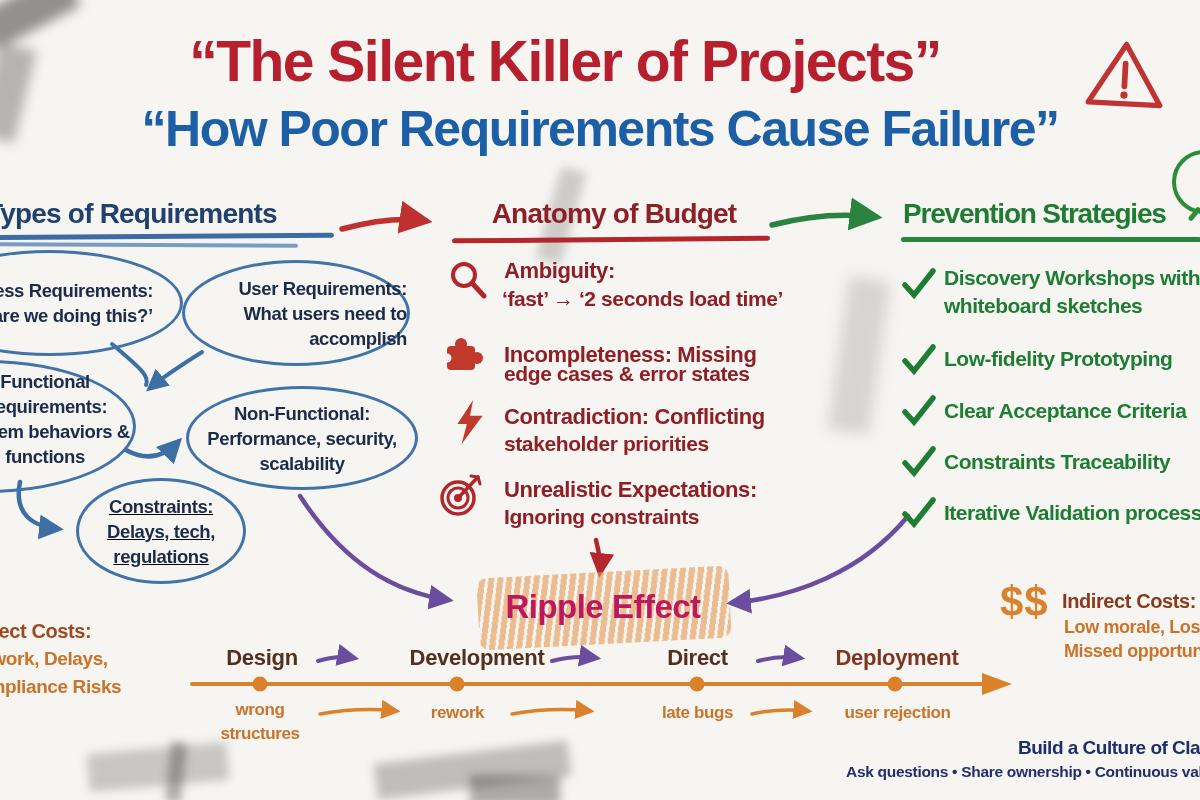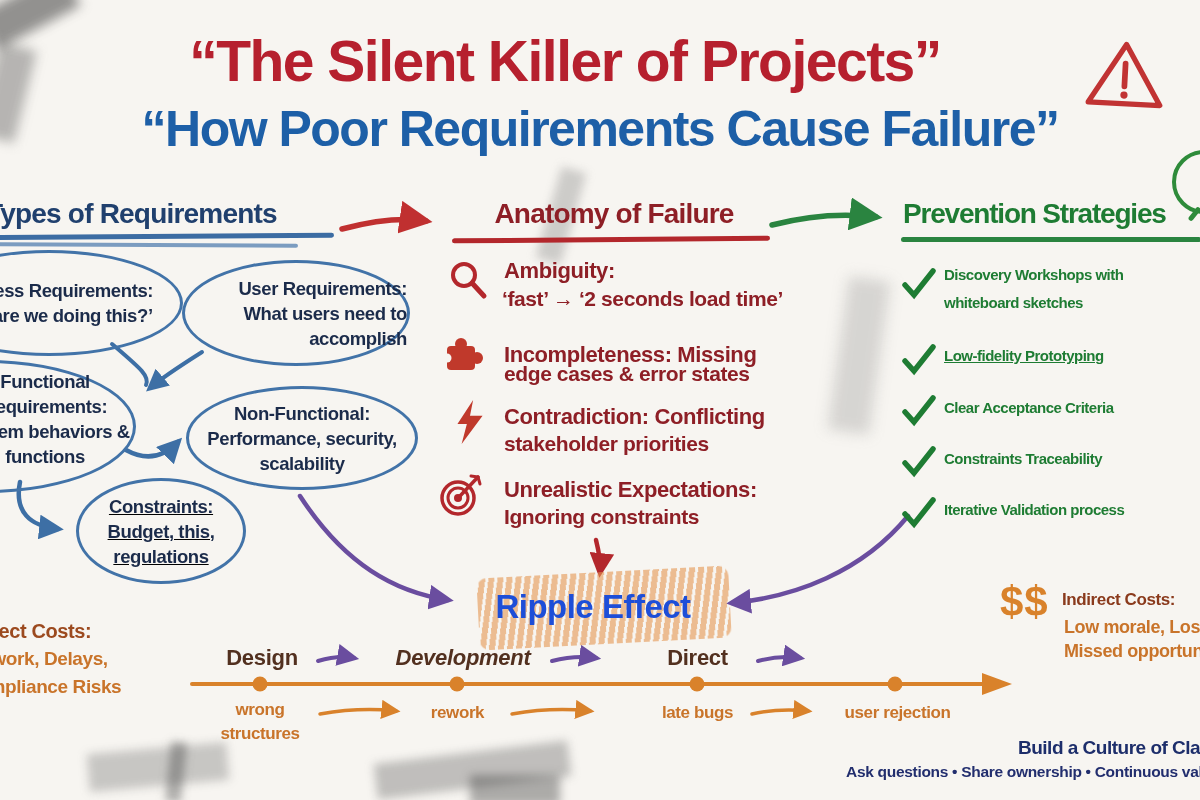--- a/index.html
+++ b/index.html
@@ -11,21 +11,21 @@
   .txt{position:absolute;white-space:nowrap;font-weight:bold;}
   .ctr{text-align:center;}
   .ellipse{position:absolute;border:3.5px solid #4273a8;border-radius:50%;
     display:flex;flex-direction:column;justify-content:center;align-items:center;}
   .bubtext{color:#1b2b4a;font-weight:bold;font-size:18.5px;line-height:25px;letter-spacing:-0.4px;text-align:center;}
   .underline{position:absolute;border-radius:3px;}
   .smudge{position:absolute;pointer-events:none;}
   svg{position:absolute;overflow:visible;}
   .anat-title{color:#8e1f26;font-size:22px;letter-spacing:-0.4px;}
   .anat-desc{color:#8e1f26;font-size:21px;letter-spacing:-0.4px;}
-  .prev-line{color:#1e7c33;font-size:15px;letter-spacing:-0.5px;}
+  .prev-line{color:#1e7c33;font-size:21px;letter-spacing:-0.5px;}
   .phase{color:#52301f;font-size:22px;letter-spacing:-0.3px;}
   .conseq{color:#c9742a;font-size:17px;letter-spacing:-0.4px;line-height:24px;}
 </style>
 </head>
 <body>
 
 <div id="board">
 
   <div class="smudge" style="left:-18px;top:-10px;width:95px;height:40px;background:rgba(45,45,45,0.5);filter:blur(6px);transform:rotate(-28deg);"></div>
   <div class="smudge" style="left:-12px;top:45px;width:38px;height:95px;background:rgba(60,60,60,0.35);filter:blur(6px);transform:rotate(14deg);"></div>
@@ -95,21 +95,21 @@
   </svg>
   <div class="txt ctr" style="left:0px;top:100px;width:1200px;font-size:50px;letter-spacing:-1.5px;color:#1d5fa7;">“How Poor Requirements Cause Failure”</div>
 
   <div style="position:absolute;left:1172px;top:150px;width:56px;height:56px;border:4px solid #2e8b3a;border-radius:50%;"></div>
   <div style="position:absolute;left:1192px;top:206px;width:5px;height:16px;background:#2e8b3a;border-radius:3px;transform:rotate(38deg);"></div>
 
   <div class="txt" style="left:-14px;top:198px;font-size:28px;letter-spacing:-0.8px;color:#20406e;">Types of Requirements</div>
   <div class="underline" style="left:-14px;top:234px;width:348px;height:4.5px;background:#3c6ca3;transform:rotate(-0.4deg);"></div>
   <div class="underline" style="left:-14px;top:243px;width:312px;height:3.5px;background:#7b9cc0;transform:rotate(0.3deg);"></div>
 
-  <div class="txt ctr" style="left:455px;top:198px;width:318px;font-size:28px;letter-spacing:-0.8px;color:#8e1f26;">Anatomy of Failure</div>
+  <div class="txt ctr" style="left:455px;top:198px;width:318px;font-size:28px;letter-spacing:-0.8px;color:#8e1f26;">Anatomy of Budget</div>
   <div class="underline" style="left:452px;top:237px;width:318px;height:5px;background:#b3272c;transform:rotate(-0.5deg);"></div>
 
   <div class="txt" style="left:903px;top:198px;font-size:28px;letter-spacing:-1.2px;color:#1e7c33;">Prevention Strategies</div>
   <div class="underline" style="left:901px;top:237px;width:300px;height:4.5px;background:#2a8440;"></div>
 
   <div class="ellipse" style="left:-85px;top:250px;width:262px;height:100px;">
     <div class="bubtext">Business Requirements:</div>
     <div class="bubtext">‘Why are we doing this?’</div>
   </div>
 
@@ -128,21 +128,21 @@
   </div>
 
   <div class="ellipse" style="left:186px;top:386px;width:226px;height:98px;">
     <div class="bubtext">Non-Functional:</div>
     <div class="bubtext">Performance, security,</div>
     <div class="bubtext">scalability</div>
   </div>
 
   <div class="ellipse" style="left:76px;top:478px;width:164px;height:100px;text-decoration:underline;">
     <div class="bubtext">Constraints:</div>
-    <div class="bubtext">Budget, this,</div>
+    <div class="bubtext">Delays, tech,</div>
     <div class="bubtext">regulations</div>
   </div>
 
   <svg style="left:448px;top:260px;" width="42" height="42" viewBox="0 0 42 42">
     <circle cx="16" cy="15" r="11" stroke="#b3272c" stroke-width="4" fill="none"></circle>
     <line x1="24" y1="23" x2="36" y2="36" stroke="#b3272c" stroke-width="5" stroke-linecap="round"></line>
   </svg>
   <div class="txt anat-title" style="left:504px;top:258px;">Ambiguity:</div>
   <div class="txt anat-desc" style="left:502px;top:287px;">‘fast’ → ‘2 seconds load time’</div>
 
@@ -174,58 +174,59 @@
 
   <svg style="left:902px;top:268px;" width="34" height="32" viewBox="0 0 34 32">
       <path d="M3,17 L12,27 L31,3" stroke="#1e7c33" stroke-width="5.5" fill="none" stroke-linecap="round"></path>
     </svg>
   <div class="txt prev-line" style="left:944px;top:266px;">Discovery Workshops with</div>
   <div class="txt prev-line" style="left:944px;top:294px;">whiteboard sketches</div>
 
   <svg style="left:902px;top:344px;" width="34" height="32" viewBox="0 0 34 32">
       <path d="M3,17 L12,27 L31,3" stroke="#1e7c33" stroke-width="5.5" fill="none" stroke-linecap="round"></path>
     </svg>
-  <div class="txt prev-line" style="left:944px;top:347px;text-decoration:underline;">Low-fidelity Prototyping</div>
+  <div class="txt prev-line" style="left:944px;top:347px;">Low-fidelity Prototyping</div>
 
   <svg style="left:902px;top:395px;" width="34" height="32" viewBox="0 0 34 32">
       <path d="M3,17 L12,27 L31,3" stroke="#1e7c33" stroke-width="5.5" fill="none" stroke-linecap="round"></path>
     </svg>
   <div class="txt prev-line" style="left:944px;top:399px;">Clear Acceptance Criteria</div>
 
   <svg style="left:902px;top:446px;" width="34" height="32" viewBox="0 0 34 32">
       <path d="M3,17 L12,27 L31,3" stroke="#1e7c33" stroke-width="5.5" fill="none" stroke-linecap="round"></path>
     </svg>
   <div class="txt prev-line" style="left:944px;top:450px;">Constraints Traceability</div>
 
   <svg style="left:902px;top:497px;" width="34" height="32" viewBox="0 0 34 32">
       <path d="M3,17 L12,27 L31,3" stroke="#1e7c33" stroke-width="5.5" fill="none" stroke-linecap="round"></path>
     </svg>
   <div class="txt prev-line" style="left:944px;top:501px;">Iterative Validation process</div>
 
   <div style="position:absolute;left:478px;top:572px;width:252px;height:72px;border-radius:10px;transform:rotate(-3deg);
        background:repeating-linear-gradient(100deg, rgba(228,150,82,0) 0 3px, rgba(228,150,82,0.6) 3px 9px);filter:blur(0.6px);"></div>
-  <div class="txt ctr" style="left:460px;top:588px;width:266px;font-size:33px;letter-spacing:-0.5px;color:#1d4ed8;">Ripple Effect</div>
+  <div class="txt ctr" style="left:470px;top:588px;width:266px;font-size:33px;letter-spacing:-0.5px;color:#be185d;">Ripple Effect</div>
 
   <div class="txt ctr phase" style="left:216px;top:645px;width:92px;">Design</div>
-  <div class="txt ctr phase" style="left:378px;top:645px;width:170px;font-style:italic;">Development</div>
+  <div class="txt ctr phase" style="left:392px;top:645px;width:170px;">Development</div>
   <div class="txt ctr phase" style="left:645px;top:645px;width:105px;">Direct</div>
+  <div class="txt ctr phase" style="left:822px;top:645px;width:150px;color:#803522;">Deployment</div>
 
   <div class="txt ctr conseq" style="left:210px;top:698px;width:100px;">
     <div>wrong</div>
     <div>structures</div>
   </div>
   <div class="txt ctr conseq" style="left:405px;top:701px;width:105px;">rework</div>
   <div class="txt ctr conseq" style="left:645px;top:701px;width:105px;">late bugs</div>
   <div class="txt ctr conseq" style="left:825px;top:701px;width:145px;">user rejection</div>
 
   <div class="txt" style="left:-28px;top:620px;font-size:20px;letter-spacing:-0.4px;color:#9c4a1f;">Direct Costs:</div>
   <div class="txt" style="left:-32px;top:648px;font-size:19px;letter-spacing:-0.4px;color:#c9742a;">Rework, Delays,</div>
   <div class="txt" style="left:-36px;top:676px;font-size:19px;letter-spacing:-0.4px;color:#c9742a;">Compliance Risks</div>
 
   <div class="txt" style="left:1000px;top:578px;font-size:42px;letter-spacing:1px;color:#d9822b;">$$</div>
-  <div class="txt" style="left:1062px;top:590px;font-size:17px;letter-spacing:-0.4px;color:#8a3a1c;">Indirect Costs:</div>
+  <div class="txt" style="left:1062px;top:590px;font-size:20px;letter-spacing:-0.4px;color:#8a3a1c;">Indirect Costs:</div>
   <div class="txt" style="left:1064px;top:617px;font-size:18px;letter-spacing:-0.4px;color:#c9742a;">Low morale, Lost trust,</div>
   <div class="txt" style="left:1064px;top:641px;font-size:18px;letter-spacing:-0.4px;color:#c9742a;">Missed opportunities</div>
 
   <div class="txt" style="left:1018px;top:737px;font-size:19px;letter-spacing:-0.5px;color:#1d2e6b;">Build a Culture of Clarity</div>
   <div class="txt" style="left:846px;top:763px;font-size:15.5px;letter-spacing:-0.3px;color:#222e6e;">Ask questions • Share ownership • Continuous validation</div>
 
 </div>
 
 </body></html>

